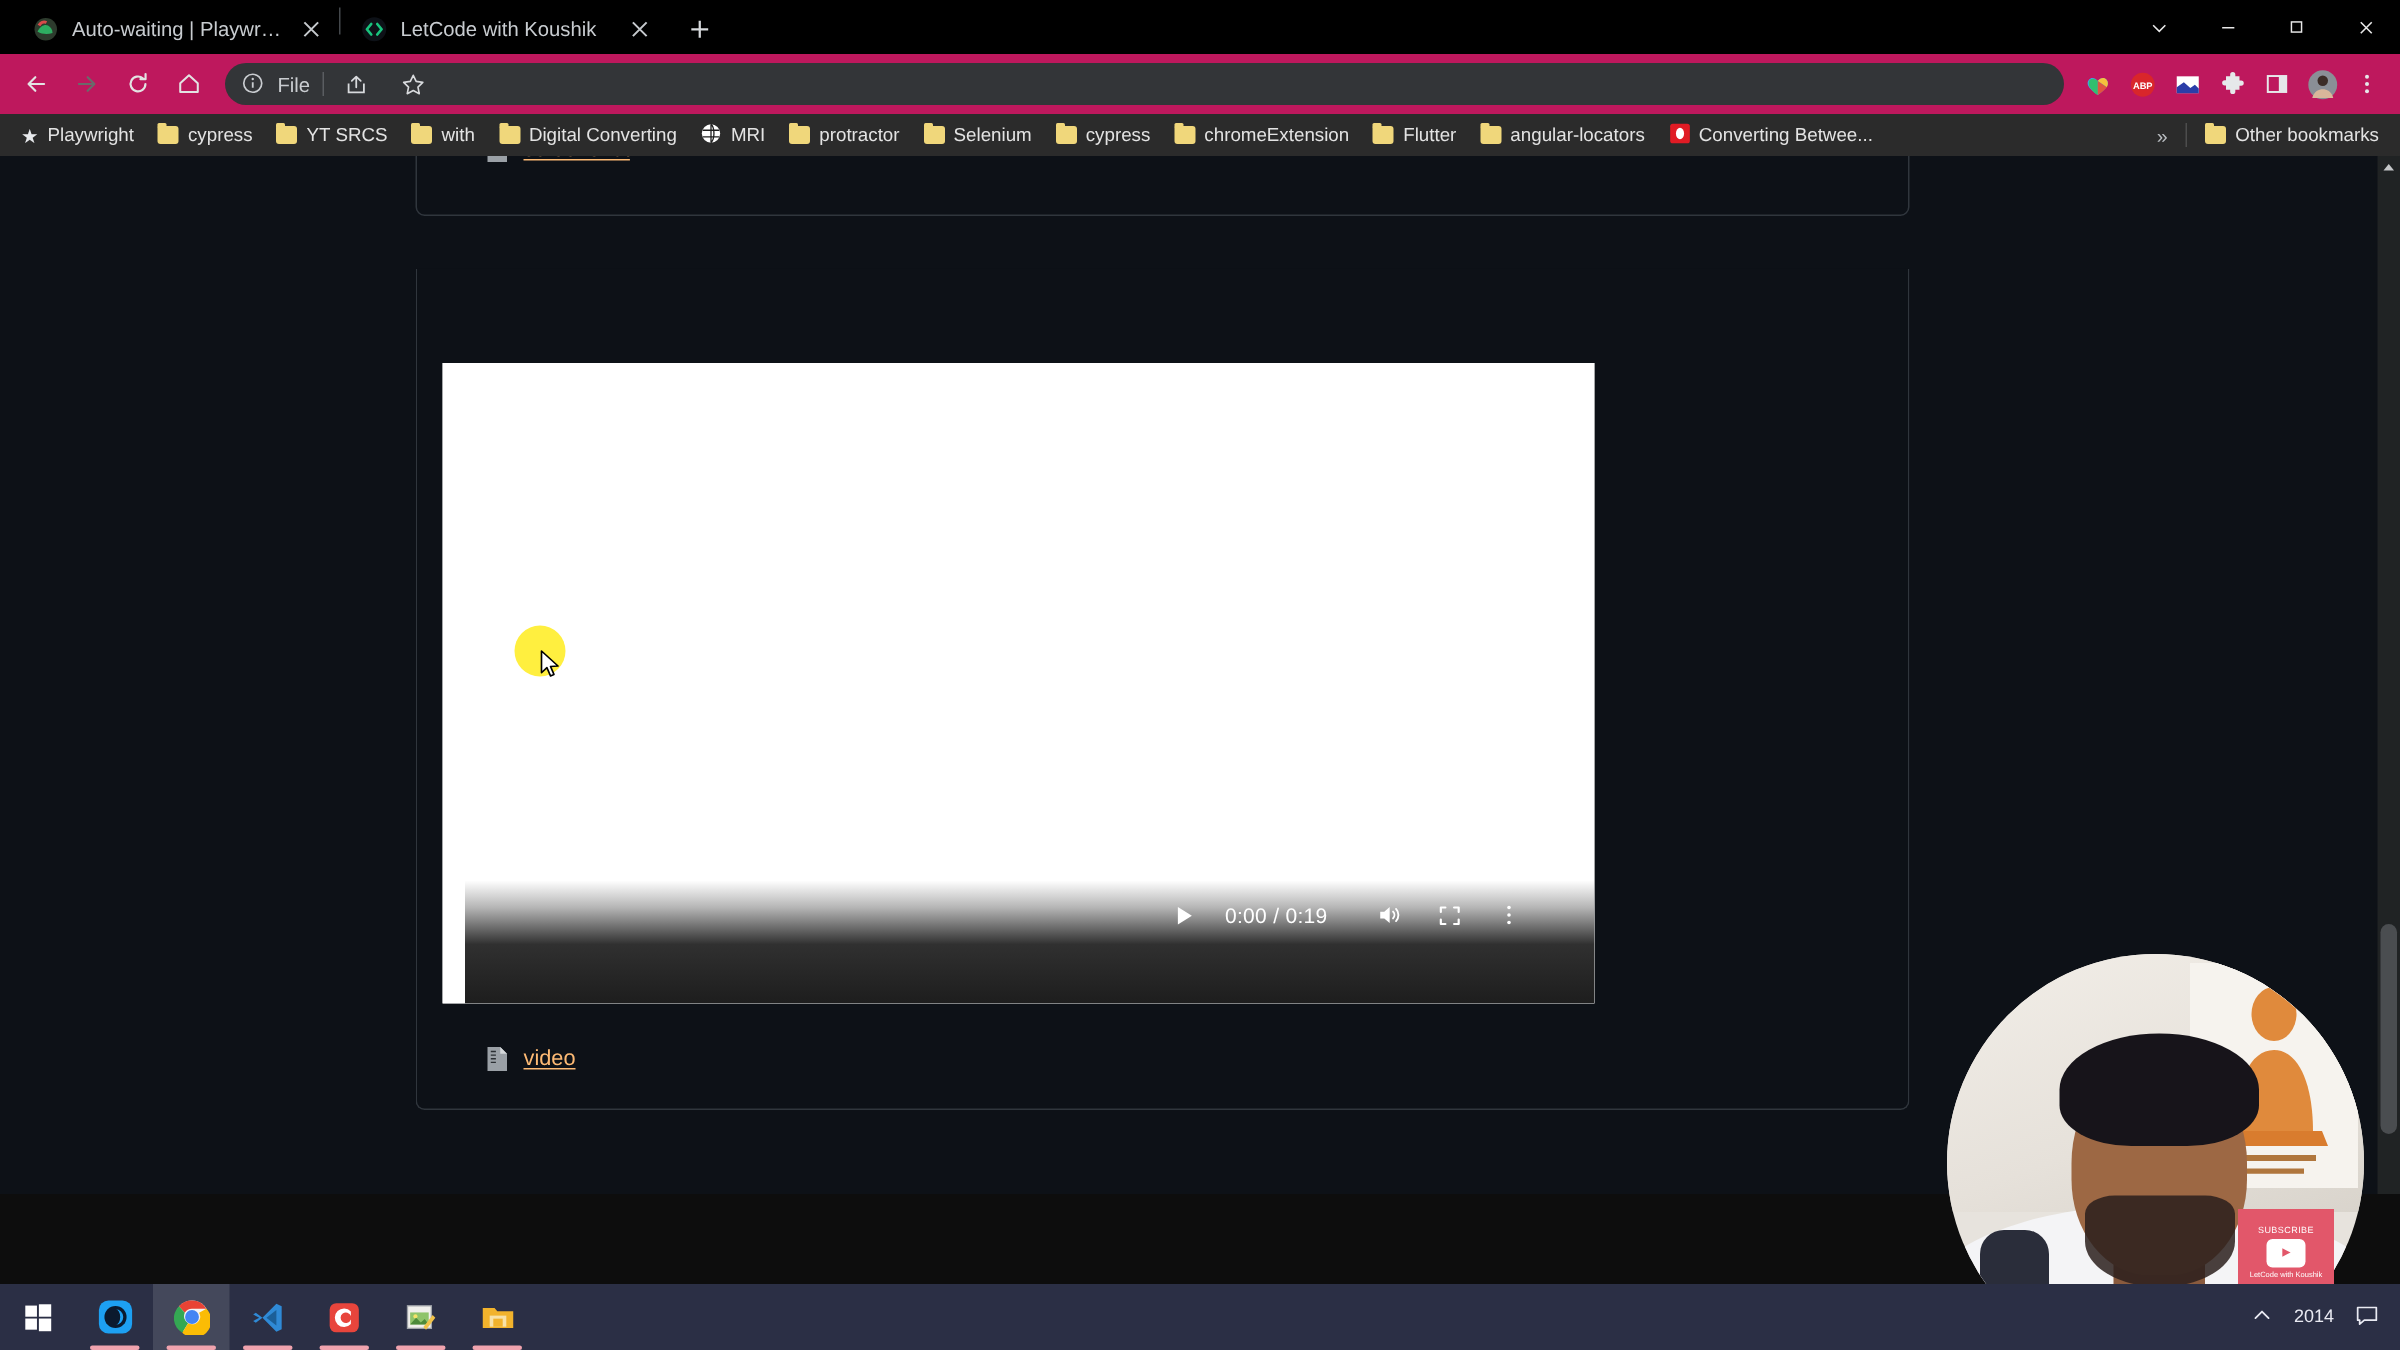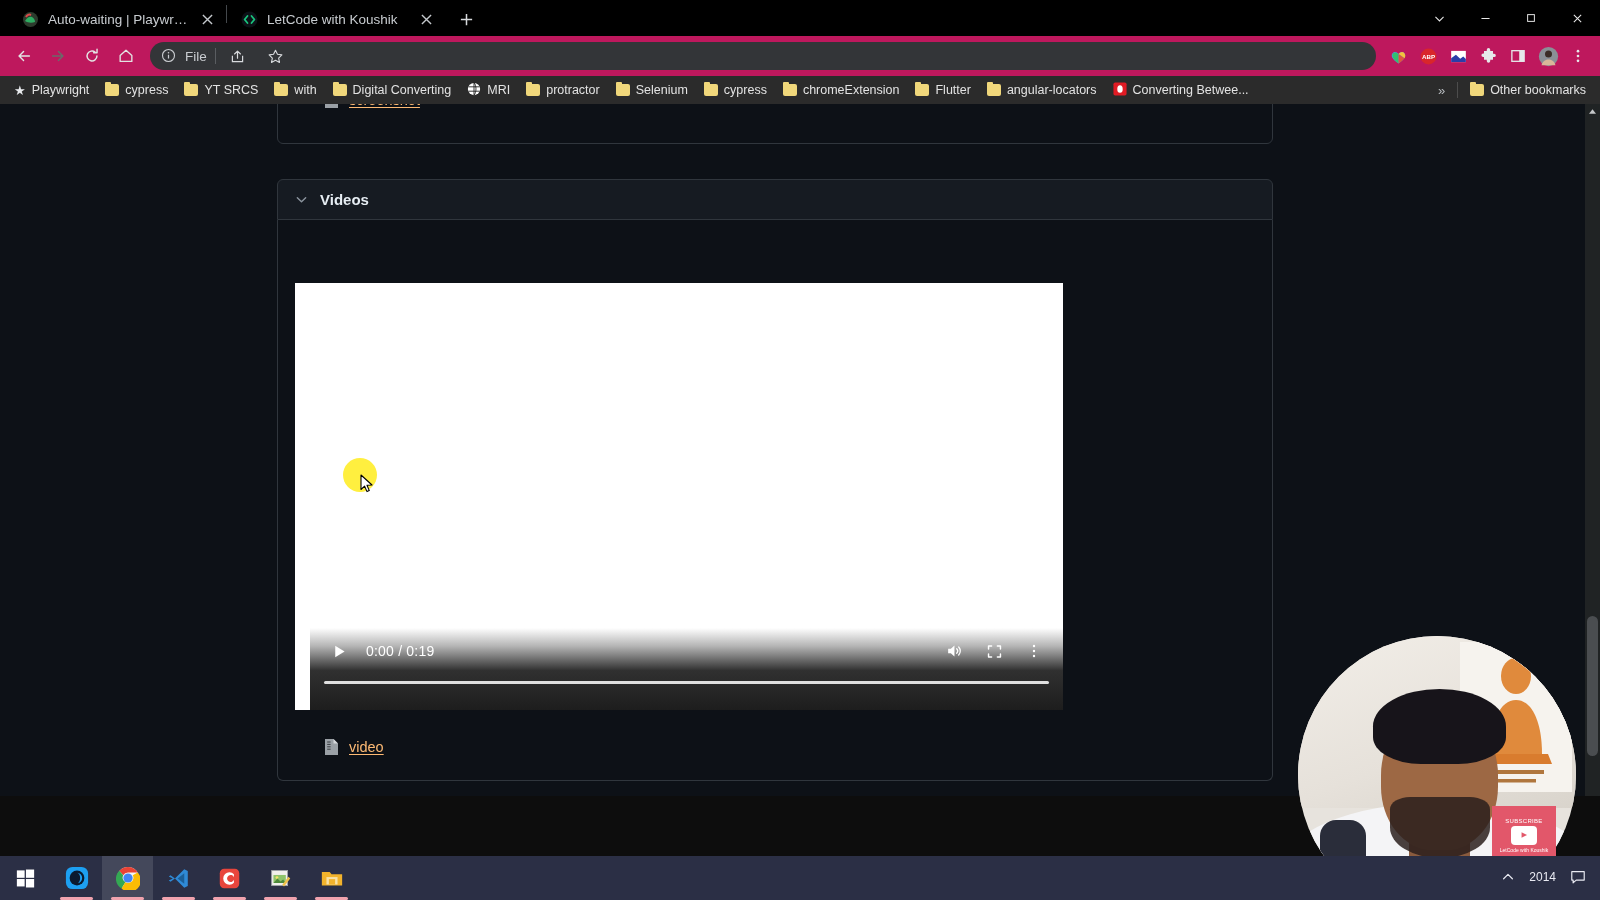--- a/index.html
+++ b/index.html
@@ -164,21 +164,21 @@
     background: #ffef3f;
   }
   .cursor-arrow {
     position: absolute; left: 65px; top: 191px;
     width: 14px; height: 19px;
   }
   .controls {
     position: absolute; left: 0; right: 0; bottom: 0; height: 82px;
     background: linear-gradient(to bottom, rgba(255,255,255,0) 0%,
       rgba(120,120,120,0.55) 22%, rgba(35,35,35,0.94) 52%, rgba(22,22,22,0.97) 100%);
-    display: flex; flex-direction: column;  margin-left: 15px;
+    display: flex; flex-direction: row; justify-content: flex-end; margin-left: 15px;
   }
   .ctl-row {
     height: 46px; display: flex; align-items: center;
     padding: 0 16px 0 16px; gap: 14px;
   }
   .ctl-btn {
     width: 26px; height: 26px; display: flex;
     align-items: center; justify-content: center; color: #ffffff;
     flex: 0 0 26px;
   }
@@ -534,28 +534,20 @@
                 <path d="M1 1 H9.5 L14 5.5 V17 H1 Z" fill="#9aa0a6"></path>
                 <path d="M9.5 1 V5.5 H14" fill="#d5d8db"></path>
                 <path d="M3.2 4 H6.6 M3.2 6.4 H6.6 M3.2 8.8 H6.6 M3.2 11.2 H6.6" stroke="#2b2f33" stroke-width="0.9"></path>
               </svg>
             </span>
             <span class="attachment-link">screenshot</span>
           </div>
         </div>
 
         <div class="videos-card">
-          <div class="videos-header">
-            <span class="chev">
-              <svg viewBox="0 0 14 14" width="13" height="13">
-                <path d="M2.5 5 L7 9.5 L11.5 5" stroke="#8b949e" stroke-width="1.5" fill="none" stroke-linecap="round" stroke-linejoin="round"></path>
-              </svg>
-            </span>
-            <span class="videos-title">Videos</span>
-          </div>
 
           <div class="videos-body">
 
             <div class="player">
               <div class="player-canvas"></div>
               <div class="cursor-glow"></div>
               <span class="cursor-arrow">
                 <svg viewBox="0 0 14 19" width="14" height="19">
                   <path d="M1 1 L1 15.5 L4.6 12.1 L7 17.6 L9.3 16.6 L7 11.3 L12 11 Z" fill="#ffffff" stroke="#000000" stroke-width="1.1" stroke-linejoin="round"></path>
                 </svg>

